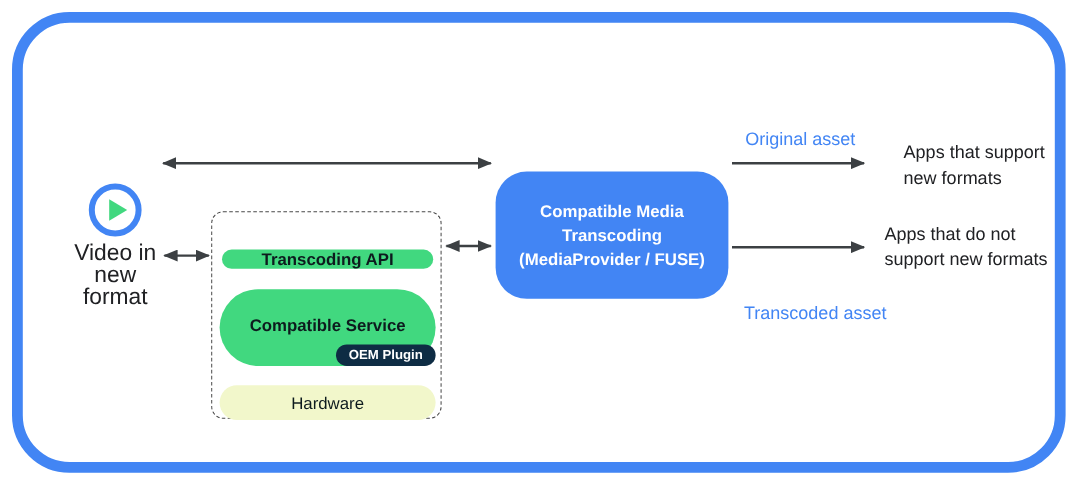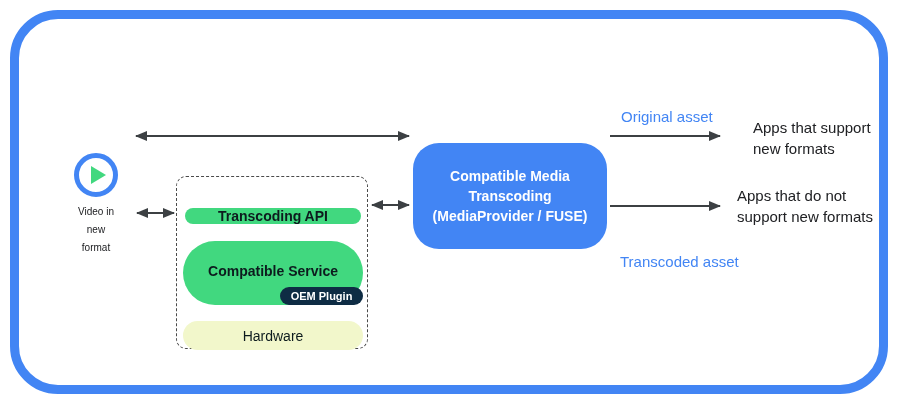--- a/index.html
+++ b/index.html
@@ -20,21 +20,21 @@
     display:flex;align-items:center;justify-content:center;
   }
   .play-tri{
     width:0;height:0;margin-left:4px;
     border-top:9px solid transparent;border-bottom:9px solid transparent;
     border-left:15px solid #41d87f;
   }
 
   .video-label{
     position:absolute;left:36px;top:203px;width:120px;text-align:center;
-    font-size:10px;line-height:18px;color:#202124;
+    font-size:19px;line-height:18px;color:#202124;
   }
 
   
   .mf-box{
     position:absolute;left:176px;top:176px;width:192px;height:173px;box-sizing:border-box;
     border:1.5px dashed #4a4a4a;border-radius:10px;background:#fff;
   }
   .mf-title{
     position:absolute;left:0;top:8px;width:100%;text-align:center;
     font-size:14px;color:#1b1b1b;

